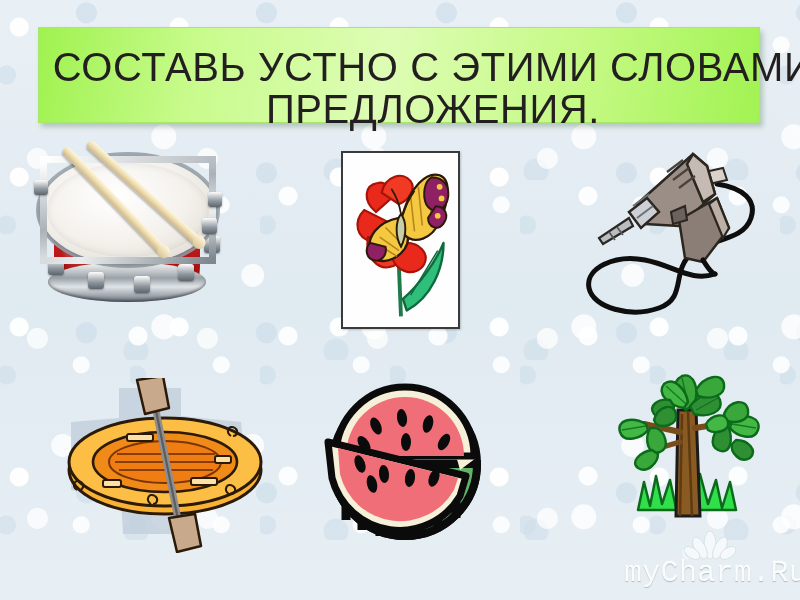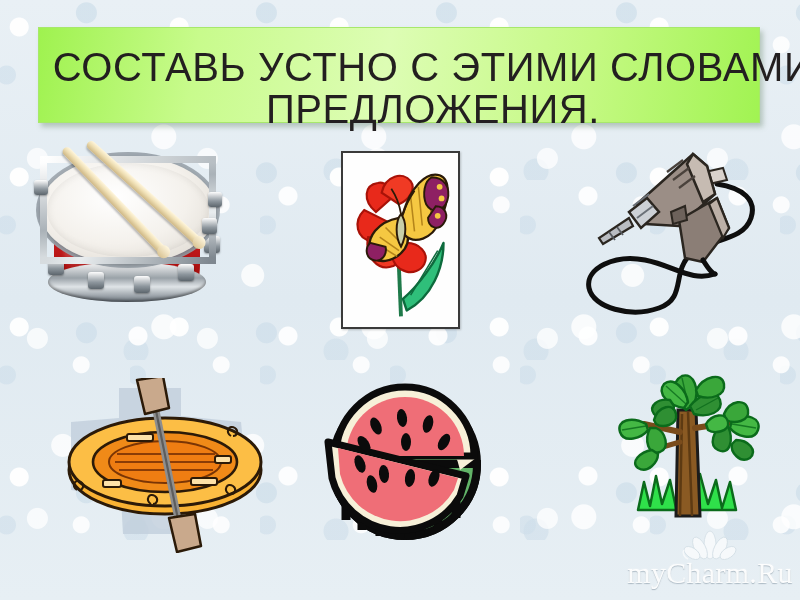--- a/index.html
+++ b/index.html
@@ -115,21 +115,21 @@
   
   #tree{left:600px;top:370px;width:175px;height:160px;}
 
   
   #watermark{
     position:absolute;left:624px;top:531px;width:172px;height:64px;
     pointer-events:none;
   }
   #watermark-text{
     position:absolute;left:0;top:26px;width:172px;text-align:center;
-    font-family:Liberation Serif, serif;
+    font-family:Liberation Mono, monospace;
     font-size:30px;line-height:32px;
     color:rgba(255,255,255,.93);
     text-shadow:0 1px 1px rgba(120,140,155,.55),0 0 2px rgba(255,255,255,.6);
     letter-spacing:.3px;
   }
   #watermark-flower{position:absolute;left:56px;top:-2px;width:60px;height:34px;opacity:.78;}
 </style>
 </head>
 <body>
 

